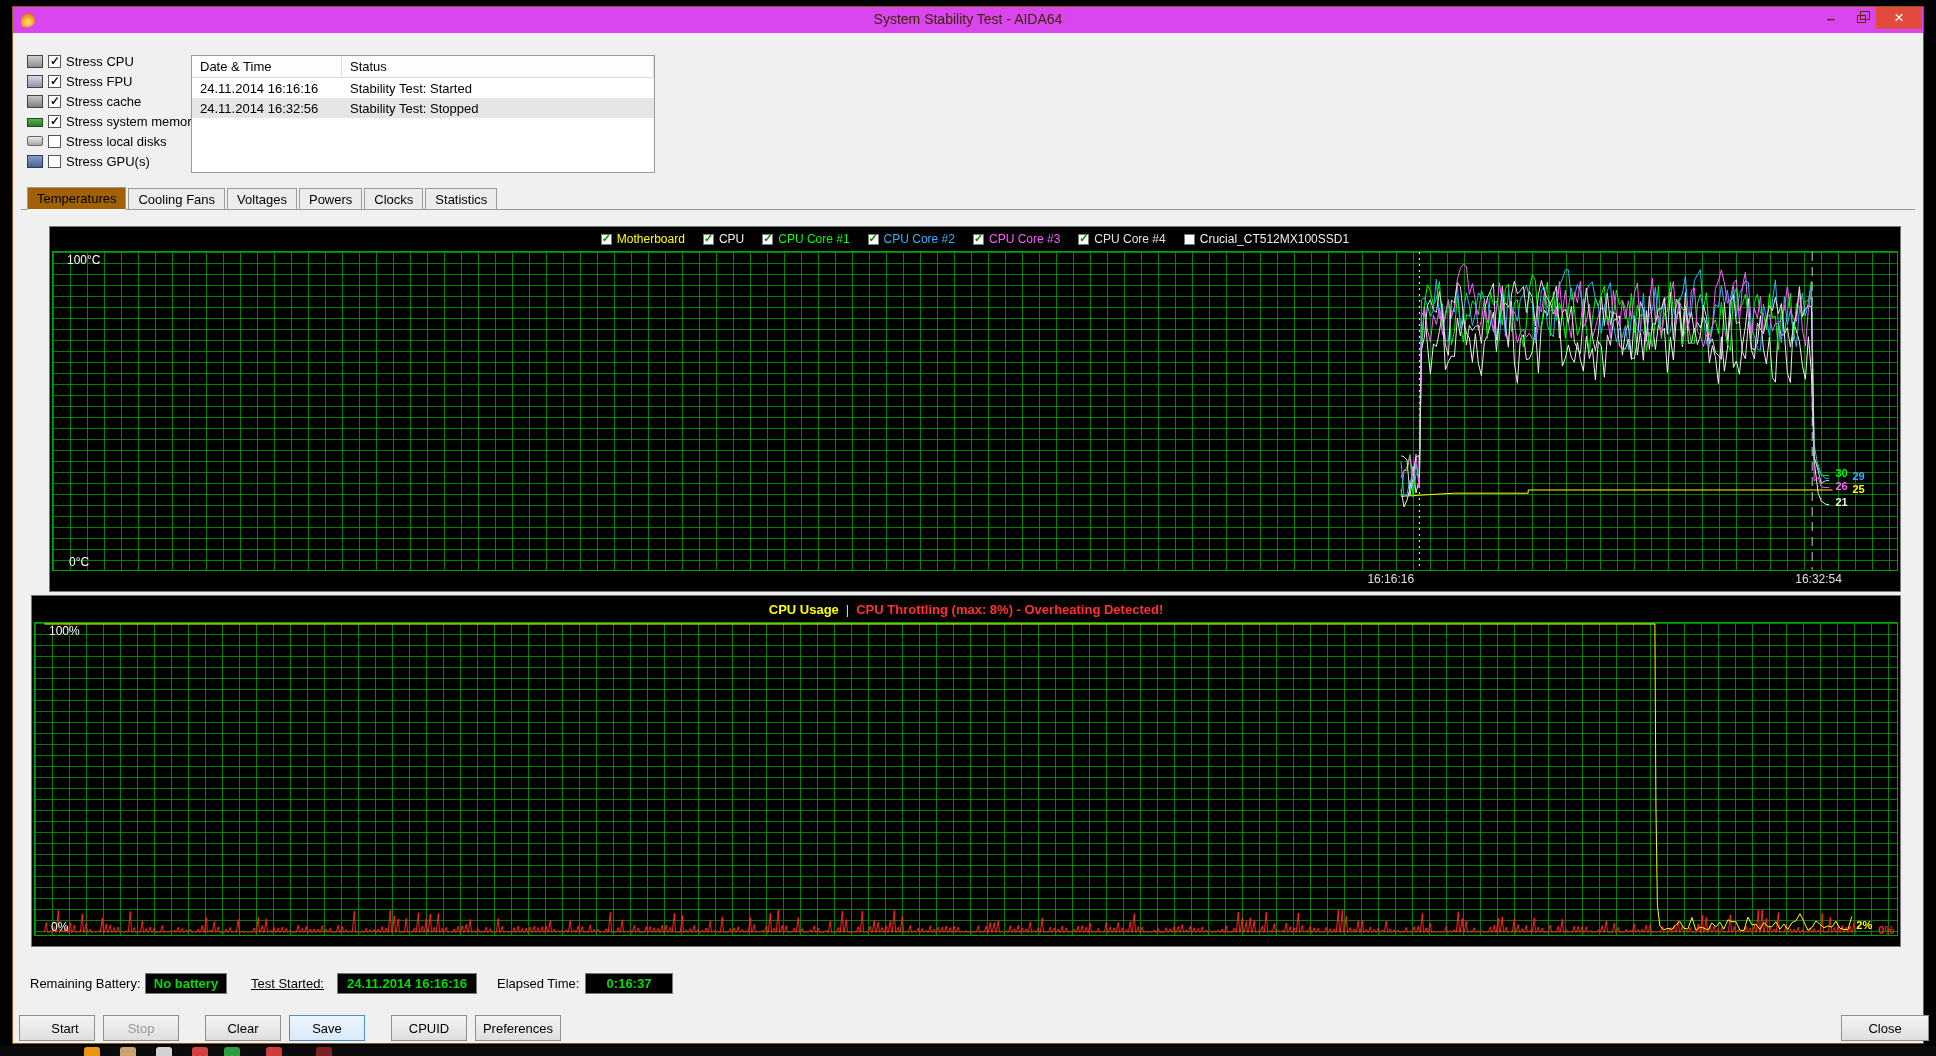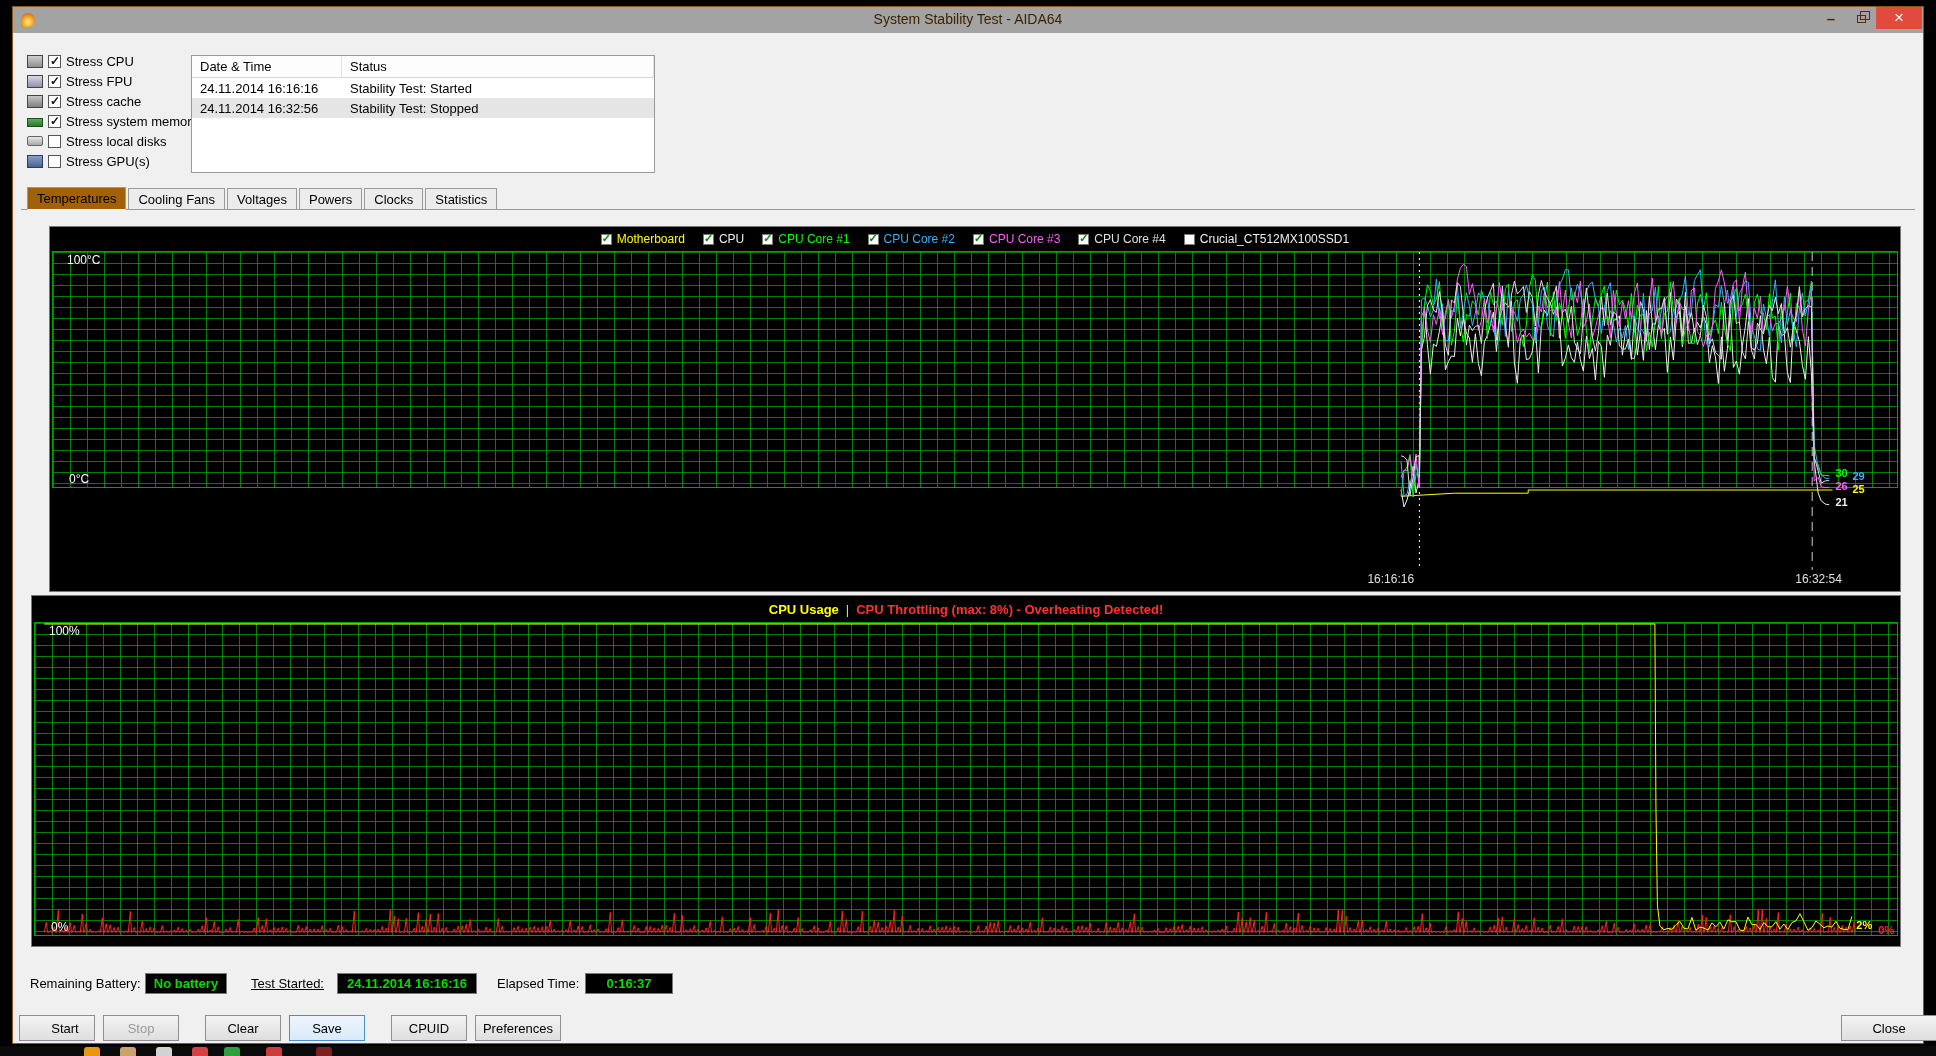--- a/index.html
+++ b/index.html
@@ -1,20 +1,20 @@
 <!DOCTYPE html>
 <html><head>
 <meta charset="utf-8">
 <style>
   *{margin:0;padding:0;box-sizing:border-box;}
   html,body{width:1936px;height:1056px;background:#000;font-family:"Liberation Sans",sans-serif;overflow:hidden;}
   .desktop{position:relative;width:1936px;height:1056px;background:#000;}
 
   .window{position:absolute;left:12px;top:6px;width:1912px;height:1038px;background:#f0f0f0;border:1px solid #8a5a14;}
-  .titlebar{position:absolute;left:0;top:0;right:0;height:26px;background:#a3a3a3;}
+  .titlebar{position:absolute;left:0;top:0;right:0;height:26px;background:#d946ef;}
   .flame{position:absolute;left:8px;top:6px;width:14px;height:14px;border-radius:50% 50% 50% 20%;
          background:radial-gradient(circle at 50% 65%, #ffd860 15%, #f09623 55%, #c23c06 100%);}
   .title{position:absolute;left:0;right:0;top:4px;text-align:center;font-size:14px;color:#3c2300;}
   .winbtns{position:absolute;right:1px;top:0;display:flex;}
   .wbtn{width:30px;height:22px;display:flex;align-items:center;justify-content:center;color:#4a2c00;cursor:default;}
   .wbtn.minb::after{content:"–";font-size:15px;font-weight:bold;}
   .wbtn.closeb{width:46px;background:#e14a3c;}
   .wbtn.closeb::after{content:"×";color:#fff;font-size:17px;}
   .glyph-restore{position:relative;width:9px;height:8px;border:1px solid #533000;margin-top:2px;}
   .glyph-restore::before{content:"";position:absolute;left:2px;top:-5px;width:8px;height:7px;border:1px solid #533000;}
@@ -50,21 +50,21 @@
   .usage-chart{left:18px;top:588px;width:1870px;height:352px;}
   .legend{position:absolute;left:0;top:0;right:0;height:24px;display:flex;align-items:center;justify-content:center;gap:18px;}
   .leg-item{display:flex;align-items:center;gap:5px;font-size:12px;white-space:nowrap;}
   .leg-cb{width:11px;height:11px;background:#fff;border:1px solid #777;position:relative;flex:0 0 11px;}
   .leg-cb.on::after{content:"✓";position:absolute;left:0px;top:-3px;font-size:11px;color:#0a8a0a;font-weight:bold;}
 
   .plot{position:absolute;left:2px;right:2px;background-color:#000;border:1px solid #00a400;
     background-image:
       repeating-linear-gradient(to right, rgba(0,150,0,.85) 0 1px, transparent 1px 17px),
       repeating-linear-gradient(to bottom, rgba(0,150,0,.85) 0 1px, transparent 1px 11px);}
-  #temp-plot{top:24px;height:237px;}
+  #temp-plot{top:24px;height:320px;}
   #usage-plot{top:26px;height:314px;}
   .plot svg{position:absolute;left:0;top:0;z-index:2;}
   .axis-label{position:absolute;font-size:12px;color:#fff;z-index:3;}
   .axis-label.top{left:14px;top:1px;}
   .axis-label.bottom{left:16px;bottom:1px;}
   .xticks{position:absolute;left:2px;right:2px;bottom:0;height:22px;margin-top:40px;}
   .xtick{position:absolute;top:3px;font-size:12px;color:#e0e0e0;white-space:nowrap;}
   .endlabel{position:absolute;font-size:11px;font-weight:bold;z-index:4;white-space:nowrap;}
   .usage-title{position:absolute;top:0;left:0;right:0;height:26px;display:flex;align-items:center;justify-content:center;gap:7px;font-size:13px;font-weight:bold;}
   .ut-left{color:#ffff00;}
@@ -80,21 +80,21 @@
   #lbl-elap{left:484px;} #box-elap{left:572px;width:88px;}
 
   .btnrow button{position:absolute;top:1008px;height:26px;font-size:13px;font-family:inherit;
     background:linear-gradient(#f4f4f4,#dedede);border:1px solid #8f8f8f;color:#000;}
   #btn-start{left:6px;width:76px;padding-left:16px;}
   #btn-stop{left:90px;width:76px;color:#9a9a9a;}
   #btn-clear{left:192px;width:76px;}
   #btn-save{left:276px;width:76px;background:linear-gradient(#eef6fd,#d8eafa);border:1px solid #4a90c4;}
   #btn-cpuid{left:378px;width:76px;}
   #btn-pref{left:462px;width:86px;}
-  #btn-close{left:1828px;width:96px;}
+  #btn-close{left:1828px;width:88px;}
 
   .taskbar{position:absolute;left:0;bottom:0;width:100%;height:10px;background:#0b0b0b;}
   .tb-icon{position:absolute;top:1px;width:16px;height:9px;border-radius:3px 3px 0 0;}
 </style>
 </head>
 <body>
 
 <div class="desktop">
   <div class="window">
 

